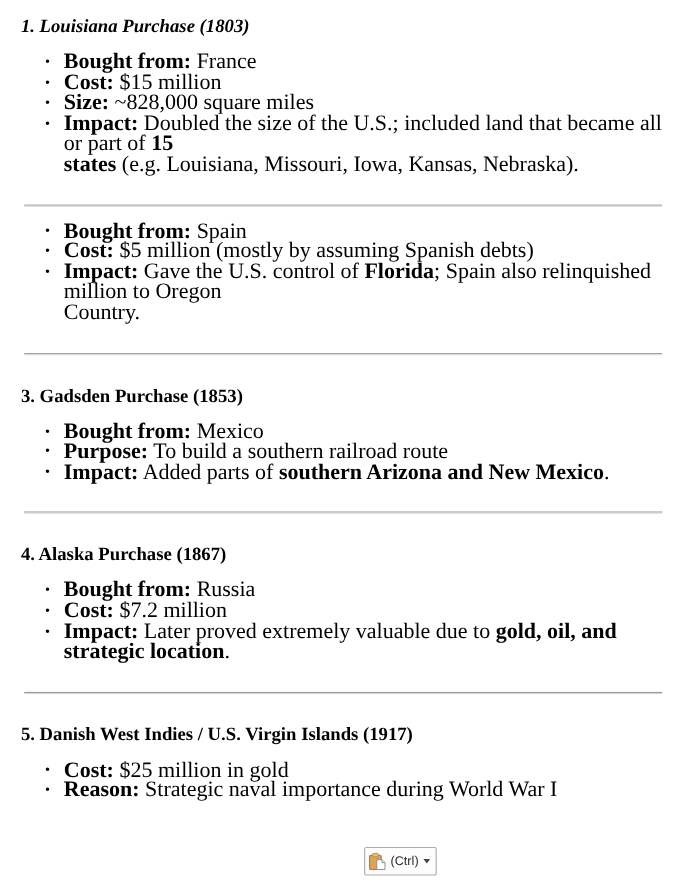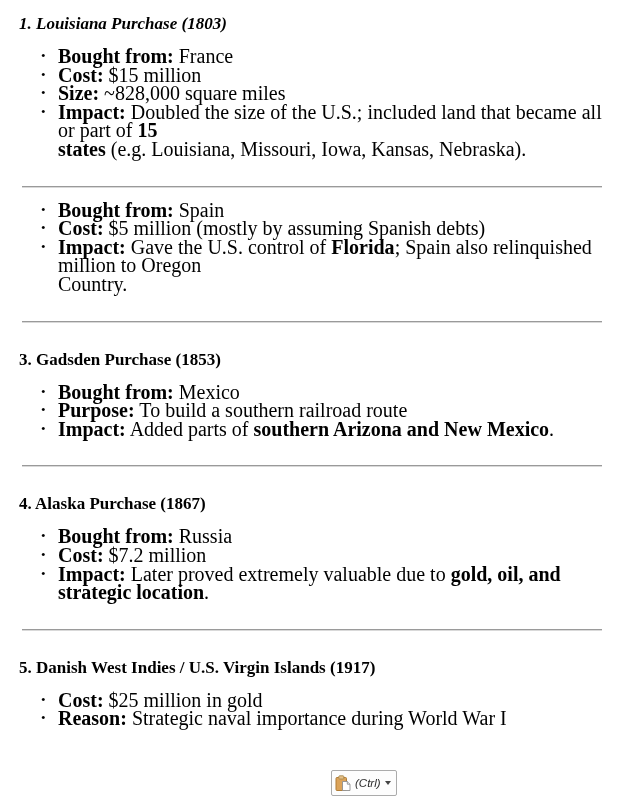--- a/index.html
+++ b/index.html
@@ -60,21 +60,20 @@
     height: 26px;
     display: flex;
     align-items: center;
     gap: 3px;
     padding: 0 5px 0 3px;
     background: #fdfdfd;
     border: 1px solid #ababab;
     border-radius: 2px;
     font-family: "Liberation Sans", "DejaVu Sans", sans-serif;
     cursor: pointer;
-    font-style: italic;
   }
   .paste-btn .ctrl-label {
     font-size: 11.5px;
     color: #2b2b2b;
     white-space: nowrap;
   }
   .paste-btn .clip-icon { display: inline-flex; }
   .paste-btn .caret {
     width: 0; height: 0;
     border-left: 3.5px solid transparent;

